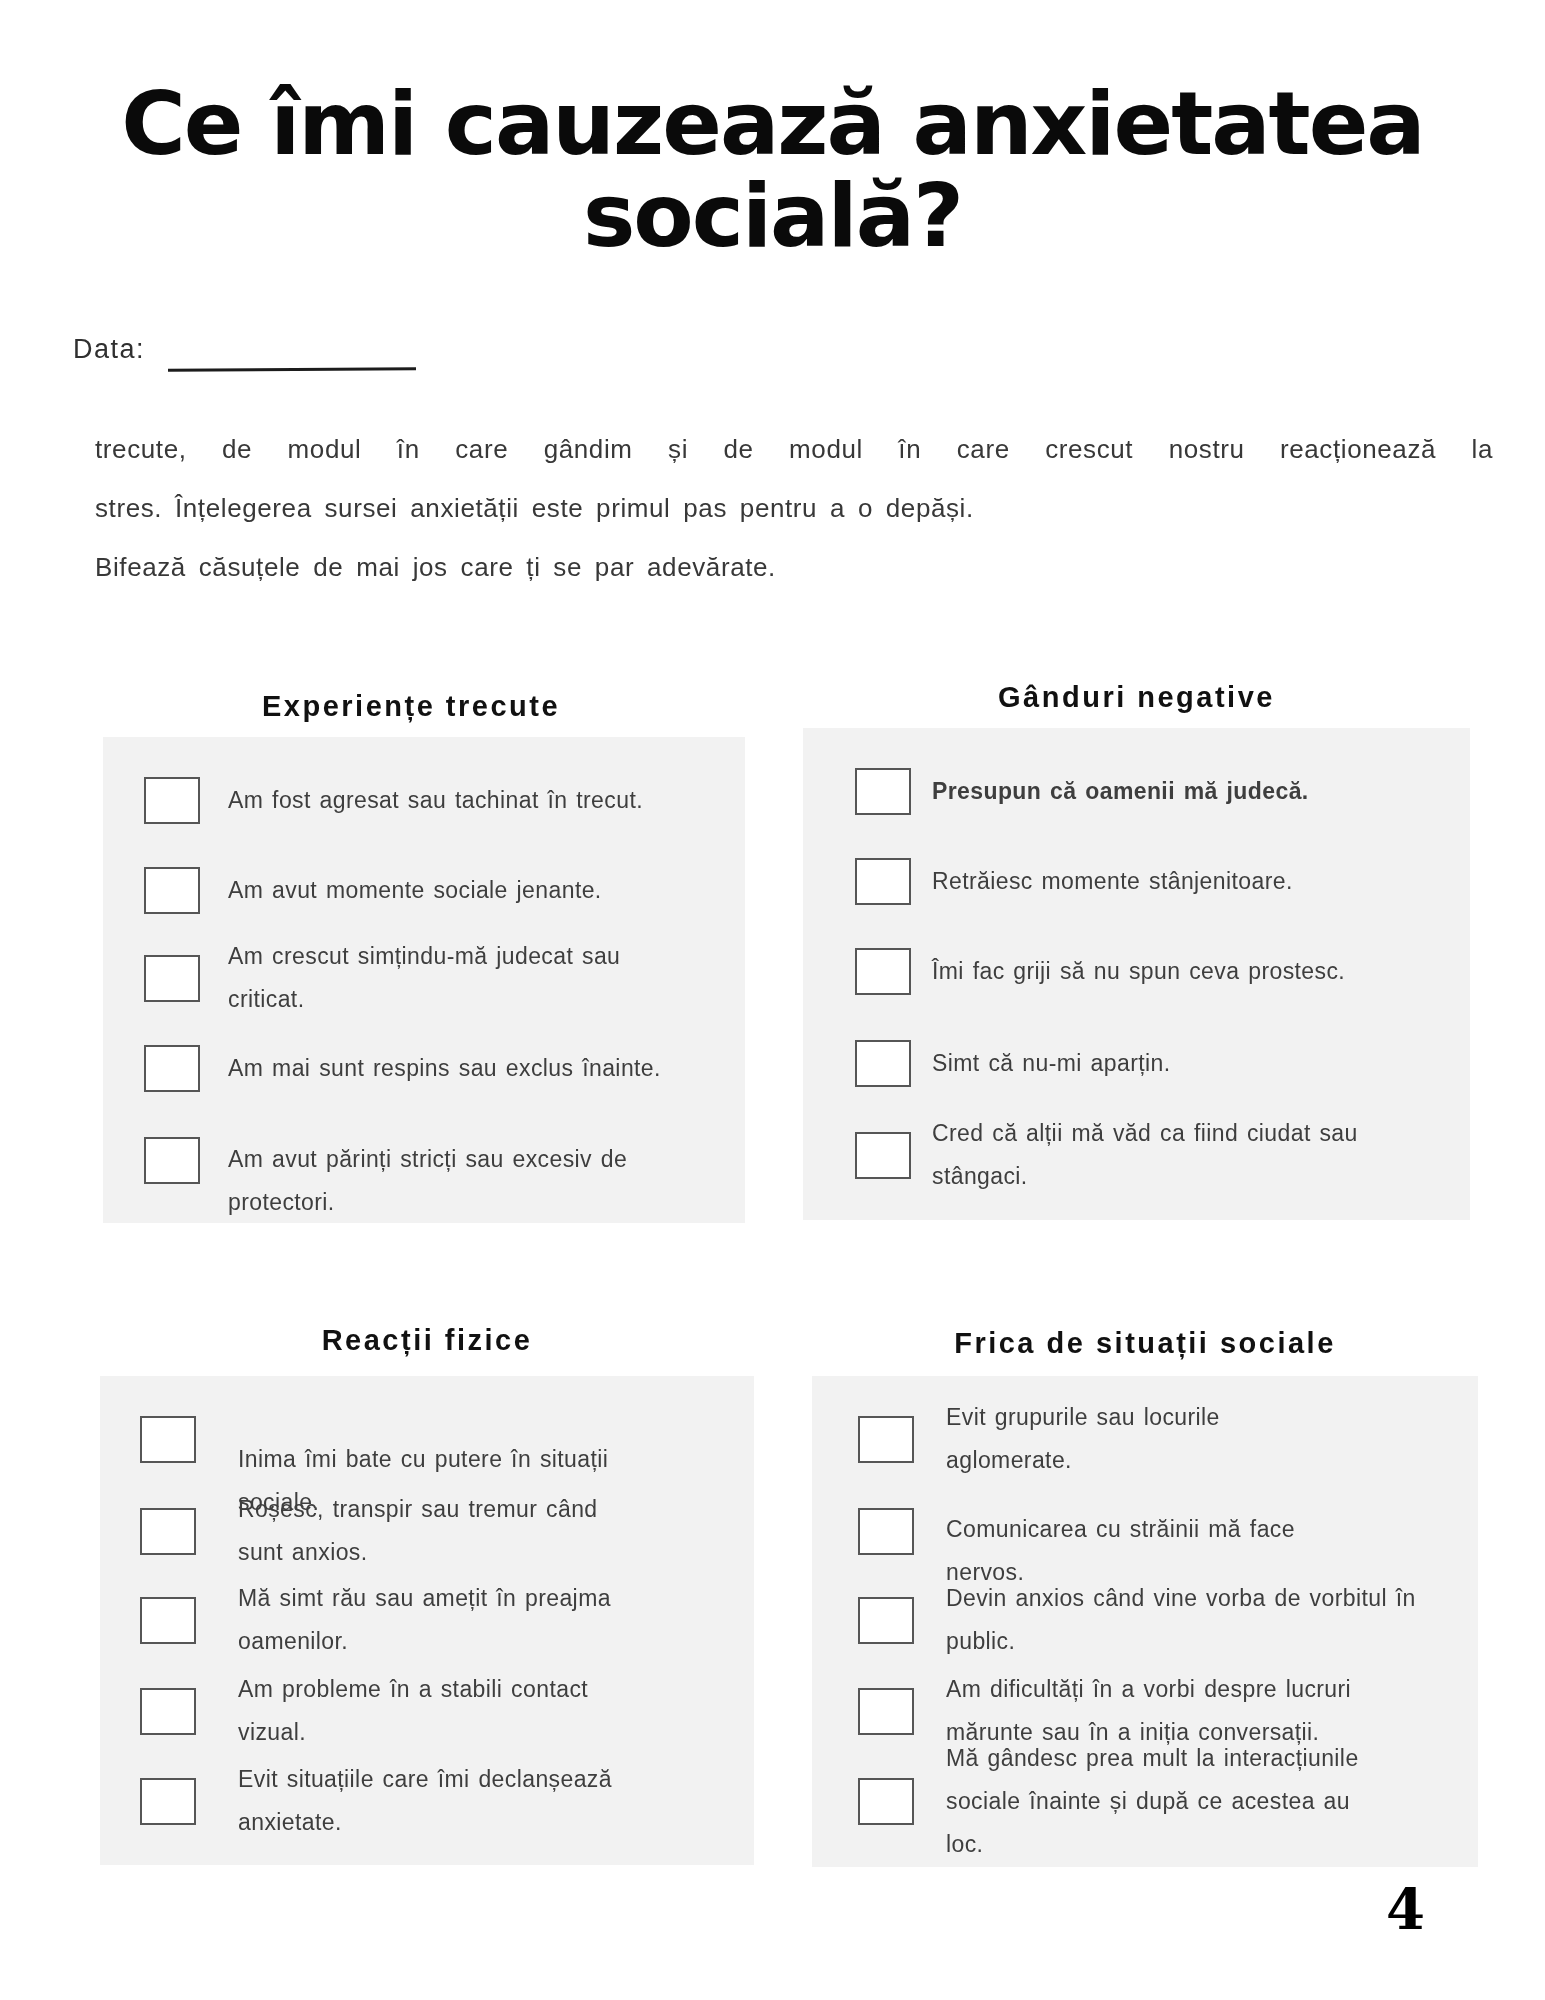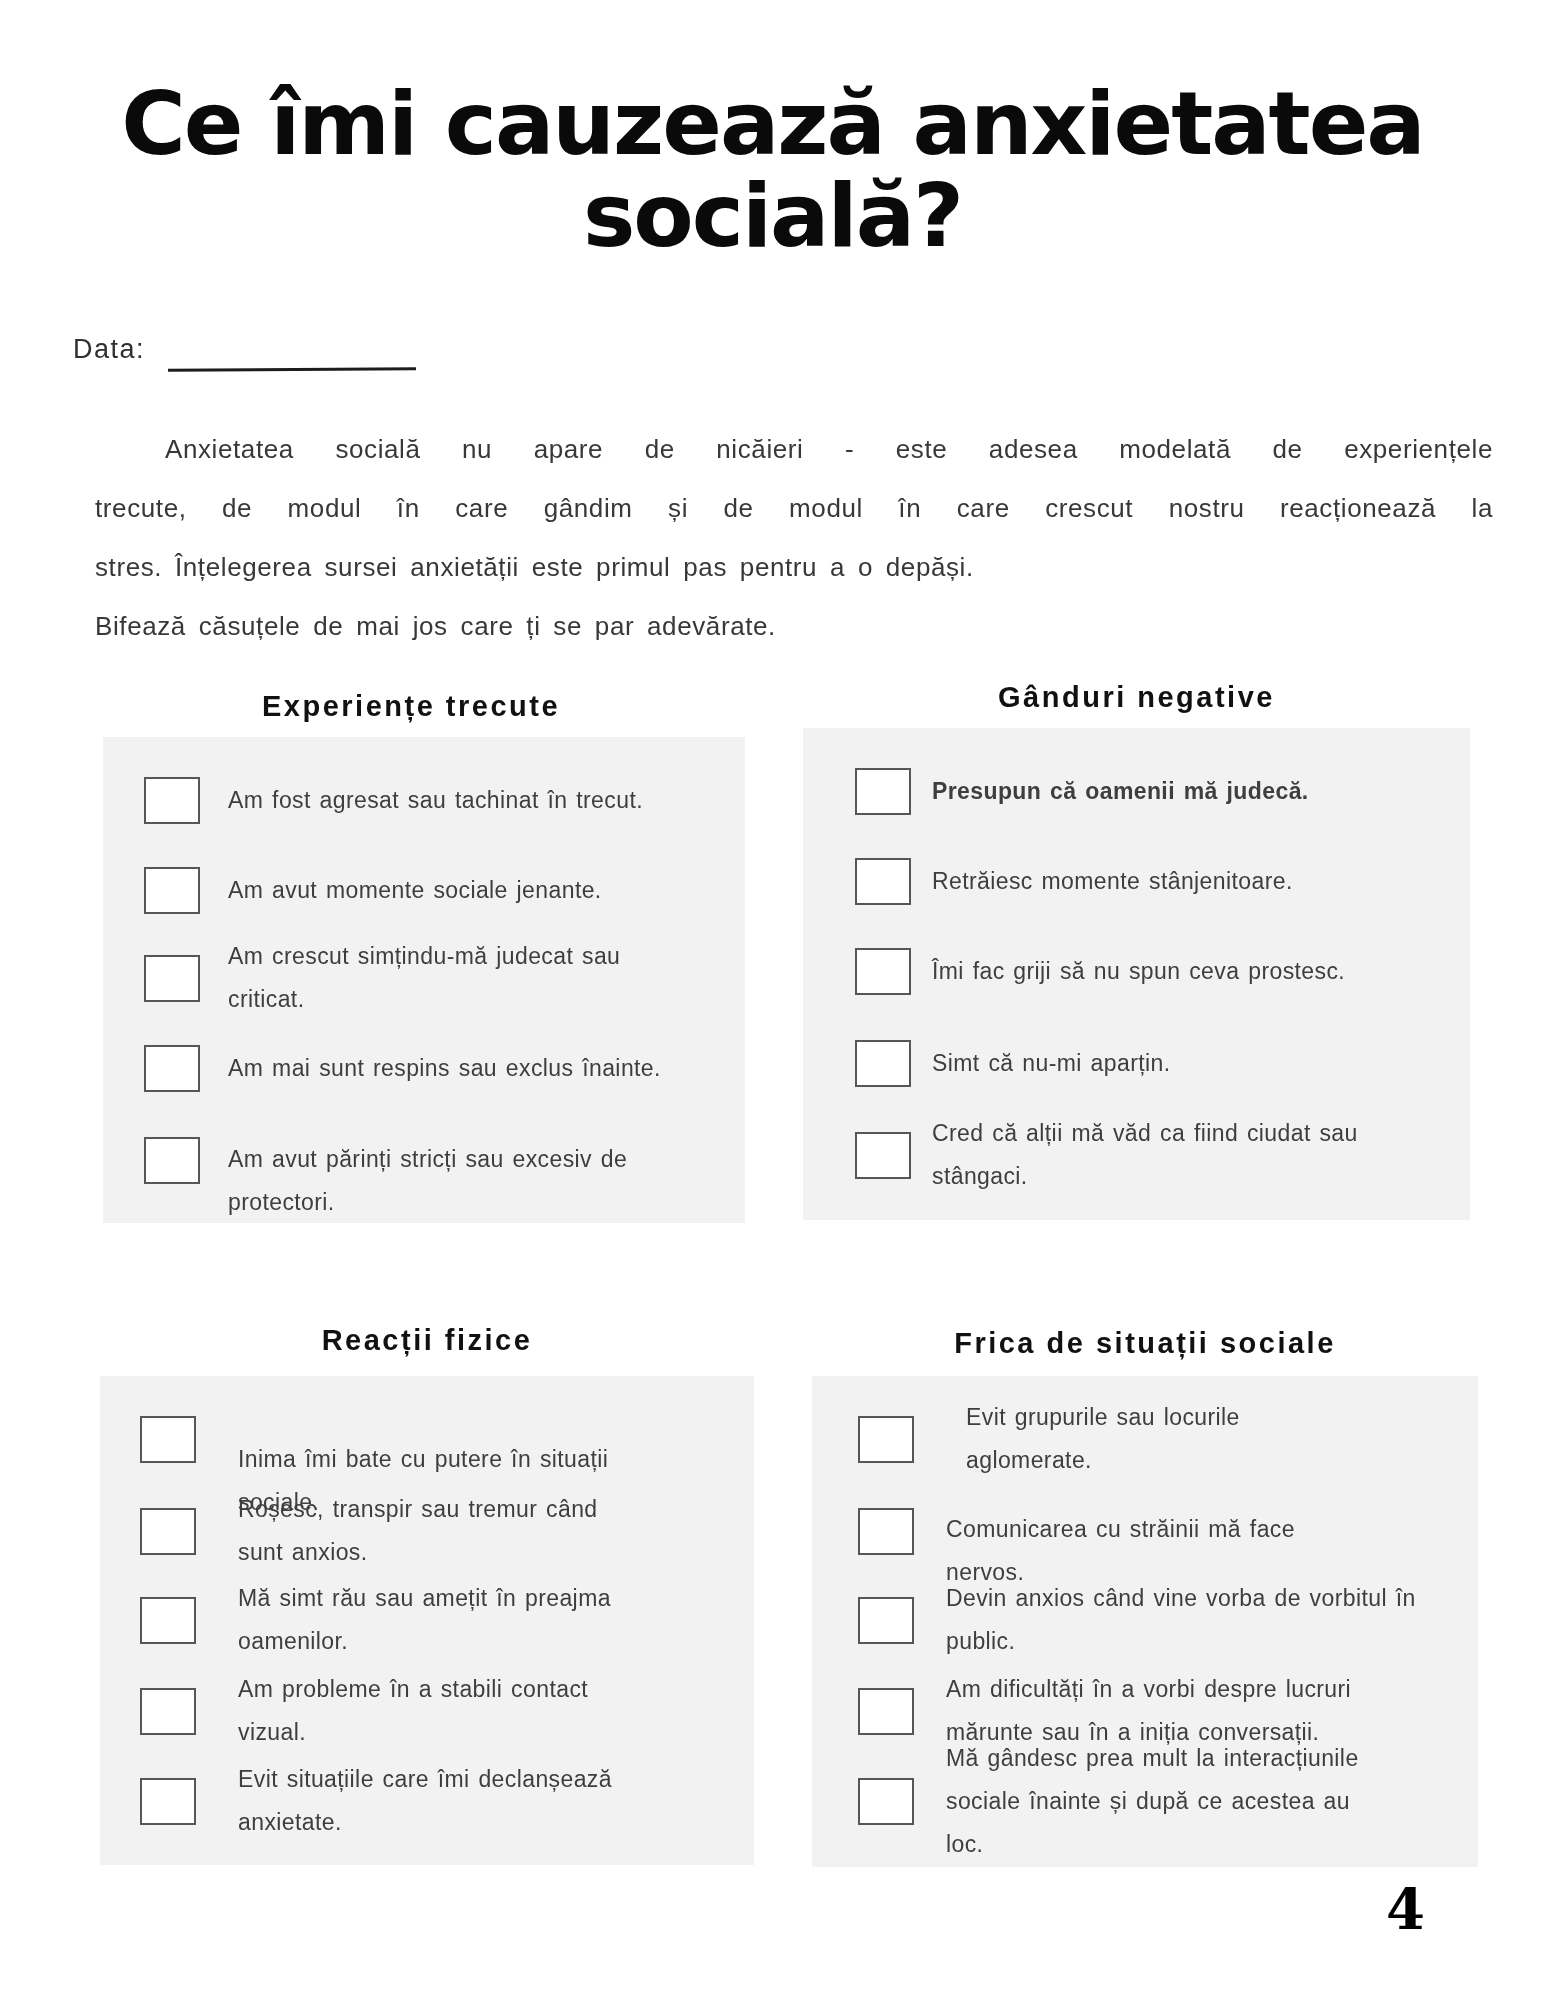--- a/index.html
+++ b/index.html
@@ -51,21 +51,20 @@
 
 <div class="abs title">
   <div>Ce îmi cauzează anxietatea</div>
   <div>socială?</div>
 </div>
 
 <div class="abs date-label">Data:</div>
 <div class="abs date-line"></div>
 
 <div class="abs intro">
-  <div class="pline first">Anxietatea socială nu apare de nicăieri - este adesea modelată de experiențele</div>
   <div class="pline">trecute, de modul în care gândim și de modul în care crescut nostru reacționează la</div>
   <div class="pline last">stres. Înțelegerea sursei anxietății este primul pas pentru a o depăși.</div>
   <div class="pline instruction">Bifează căsuțele de mai jos care ți se par adevărate.</div>
 </div>
 
 <div class="abs sec-header" style="left:90px;top:690px;width:642px;">Experiențe trecute</div>
 <div class="abs sec-header" style="left:803px;top:681px;width:667px;">Gânduri negative</div>
 <div class="abs sec-header" style="left:100px;top:1324px;width:654px;">Reacții fizice</div>
 <div class="abs sec-header" style="left:812px;top:1327px;width:666px;">Frica de situații sociale</div>
 
@@ -113,21 +112,21 @@
 <div class="abs cbx" style="left:140px;top:1597px;"></div>
 <div class="abs cbx-label" style="left:238px;top:1620px;max-width:410px;">Mă simt rău sau amețit în preajma oamenilor.</div>
 
 <div class="abs cbx" style="left:140px;top:1688px;"></div>
 <div class="abs cbx-label" style="left:238px;top:1711px;max-width:395px;">Am probleme în a stabili contact vizual.</div>
 
 <div class="abs cbx" style="left:140px;top:1778px;"></div>
 <div class="abs cbx-label" style="left:238px;top:1801px;max-width:440px;">Evit situațiile care îmi declanșează anxietate.</div>
 
 <div class="abs cbx" style="left:858px;top:1416px;"></div>
-<div class="abs cbx-label" style="left:946px;top:1439px;max-width:340px;margin-left:20px;">Evit grupurile sau locurile aglomerate.</div>
+<div class="abs cbx-label" style="left:946px;top:1439px;max-width:340px;">Evit grupurile sau locurile aglomerate.</div>
 
 <div class="abs cbx" style="left:858px;top:1508px;"></div>
 <div class="abs cbx-label" style="left:946px;top:1531px;max-width:385px;margin-top:20px;">Comunicarea cu străinii mă face nervos.</div>
 
 <div class="abs cbx" style="left:858px;top:1597px;"></div>
 <div class="abs cbx-label" style="left:946px;top:1620px;max-width:500px;">Devin anxios când vine vorba de vorbitul în public.</div>
 
 <div class="abs cbx" style="left:858px;top:1688px;"></div>
 <div class="abs cbx-label" style="left:946px;top:1711px;max-width:480px;">Am dificultăți în a vorbi despre lucruri mărunte sau în a iniția conversații.</div>
 

